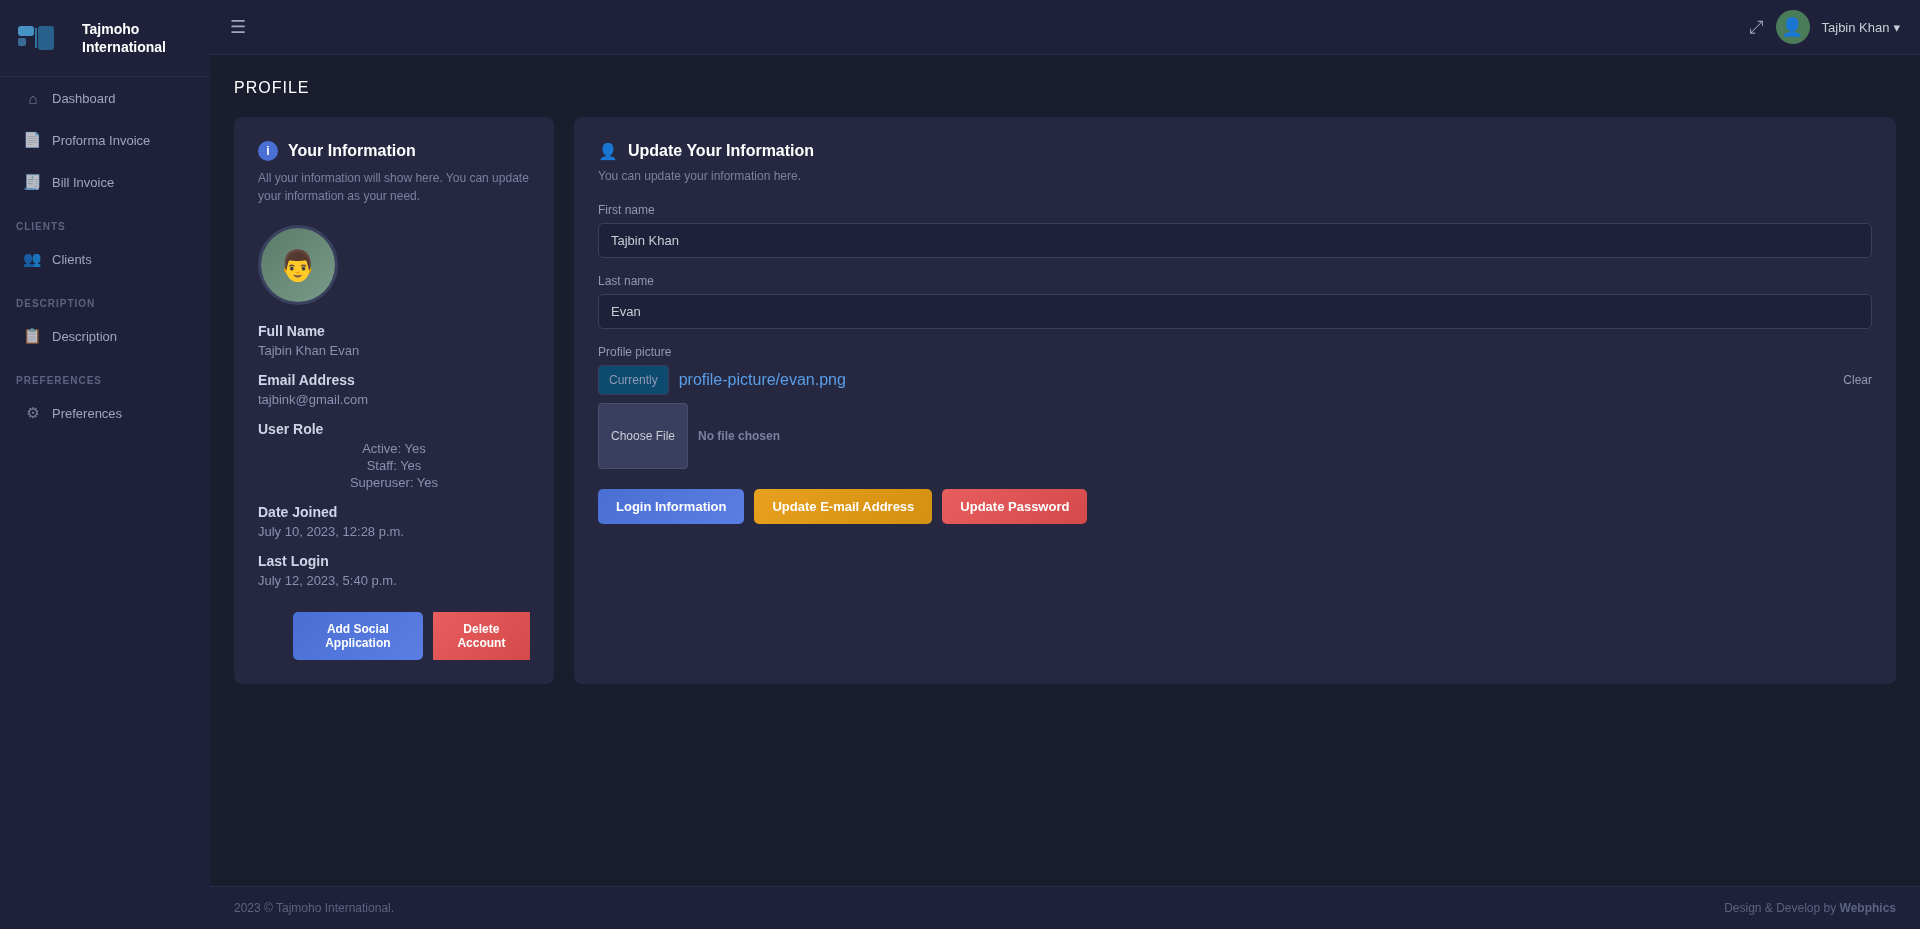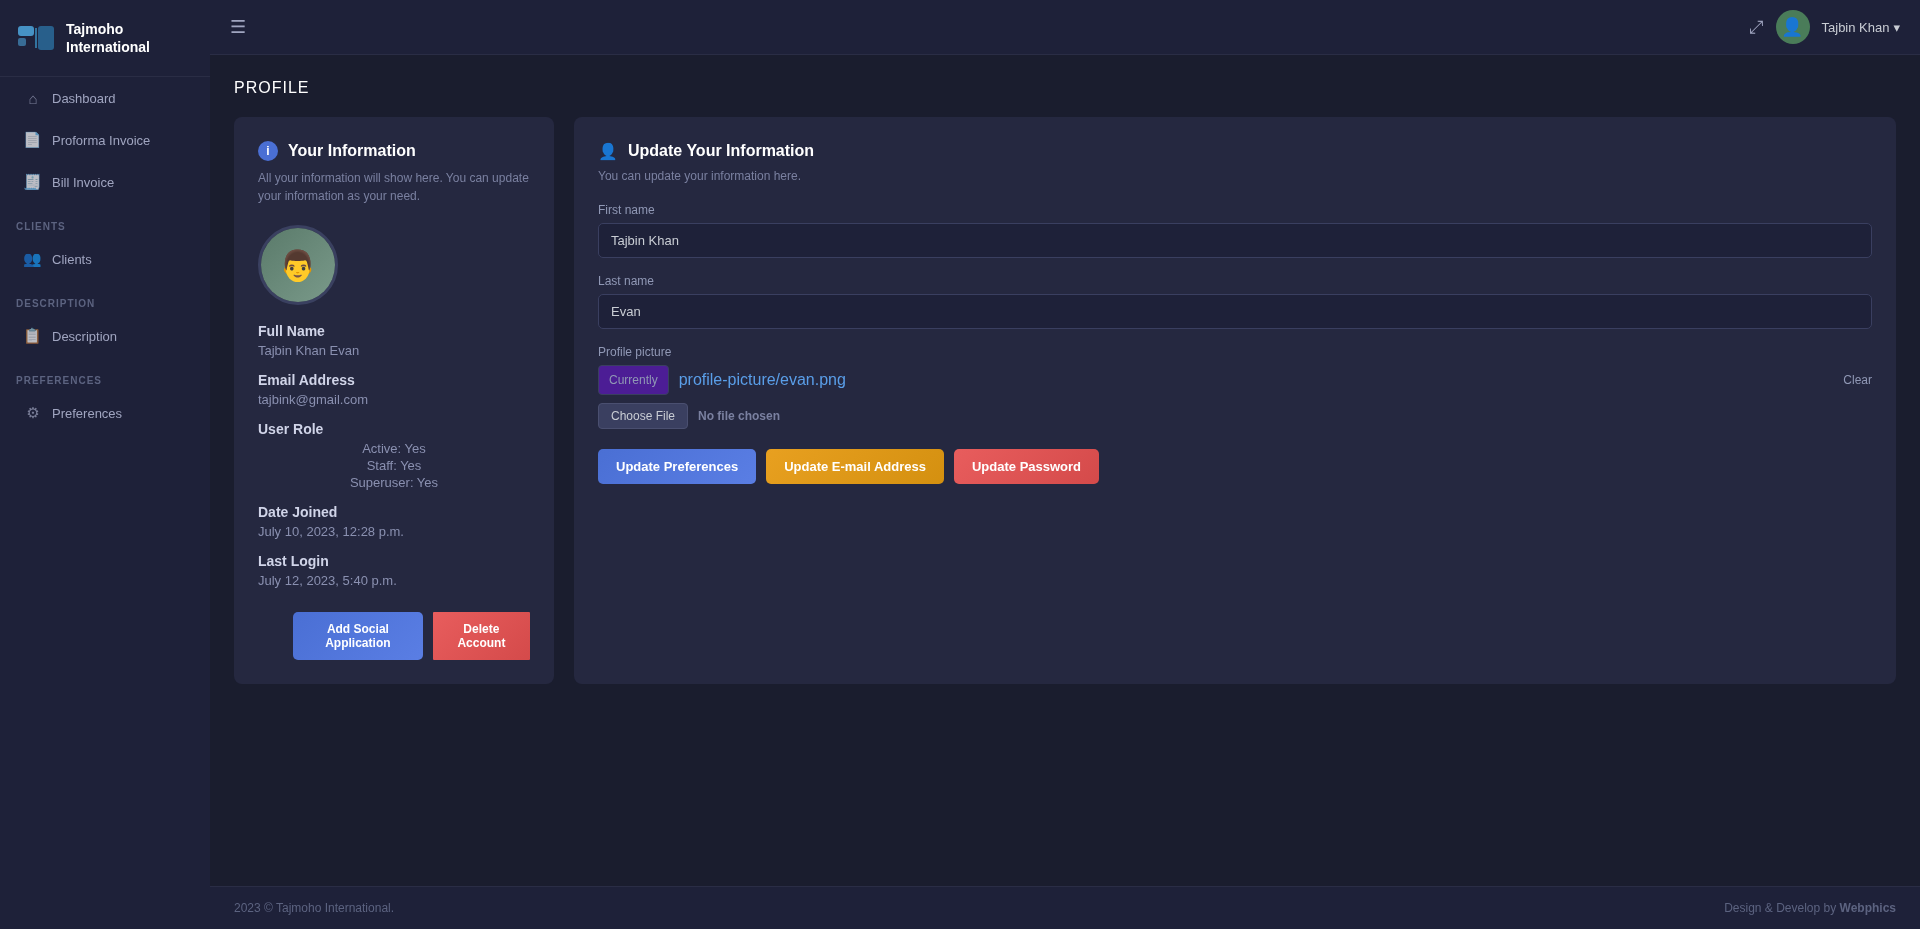--- a/index.html
+++ b/index.html
@@ -18,21 +18,21 @@
       min-width: 210px;
       background-color: #1e2139;
       display: flex;
       flex-direction: column;
       height: 100vh;
     }
     .logo-area {
       display: flex;
       align-items: center;
       padding: 18px 16px;
-      gap: 10px;
+      gap: 26px;
       border-bottom: 1px solid #2a2d45;
     }
     .logo-icon {
       width: 40px;
       height: 40px;
       position: relative;
     }
     .logo-text {
       color: #ffffff;
       font-size: 14px;
@@ -281,21 +281,21 @@
       font-size: 13px;
       outline: none;
     }
     .file-row {
       display: flex;
       align-items: center;
       gap: 10px;
       flex-wrap: wrap;
     }
     .currently-label {
-      background: #4c1d95;
+      background: #0c4a6e;
       border: 1px solid #3a3f60;
       border-radius: 4px;
       padding: 7px 10px;
       font-size: 12px;
       color: #9098b5;
     }
     .file-link {
       color: #5a9ee8;
       font-size: 16px;
       text-decoration: none;
@@ -306,21 +306,21 @@
       background: none;
       border: none;
       color: #9098b5;
       font-size: 12px;
       cursor: pointer;
     }
     .choose-file-btn {
       background: #3a3f60;
       border: 1px solid #4a4f70;
       border-radius: 4px;
-      padding: 5px 12px;
+      padding: 25px 12px;
       color: #c9cdd4;
       font-size: 12px;
       cursor: pointer;
       text-align: center;
     }
     .no-file-text {
       font-size: 12px;
       color: #7a80a0;
       font-weight: bold;
     }
@@ -529,21 +529,21 @@
             <a class="file-link">profile-picture/evan.png</a>
             <button class="clear-btn">Clear</button>
           </div>
           <div class="file-row" style="margin-top:8px;">
             <button class="choose-file-btn">Choose File</button>
             <span class="no-file-text">No file chosen</span>
           </div>
         </div>
 
         <div class="form-actions">
-          <button class="btn-update-info">Update Preferences</button>
+          <button class="btn-update-info">Login Information</button>
           <button class="btn-update-email">Update E-mail Address</button>
           <button class="btn-update-password">Update Password</button>
         </div>
       </div>
 
     </div>
   </div>
 
   <div class="footer">
     <span>2023 © Tajmoho International.</span>

